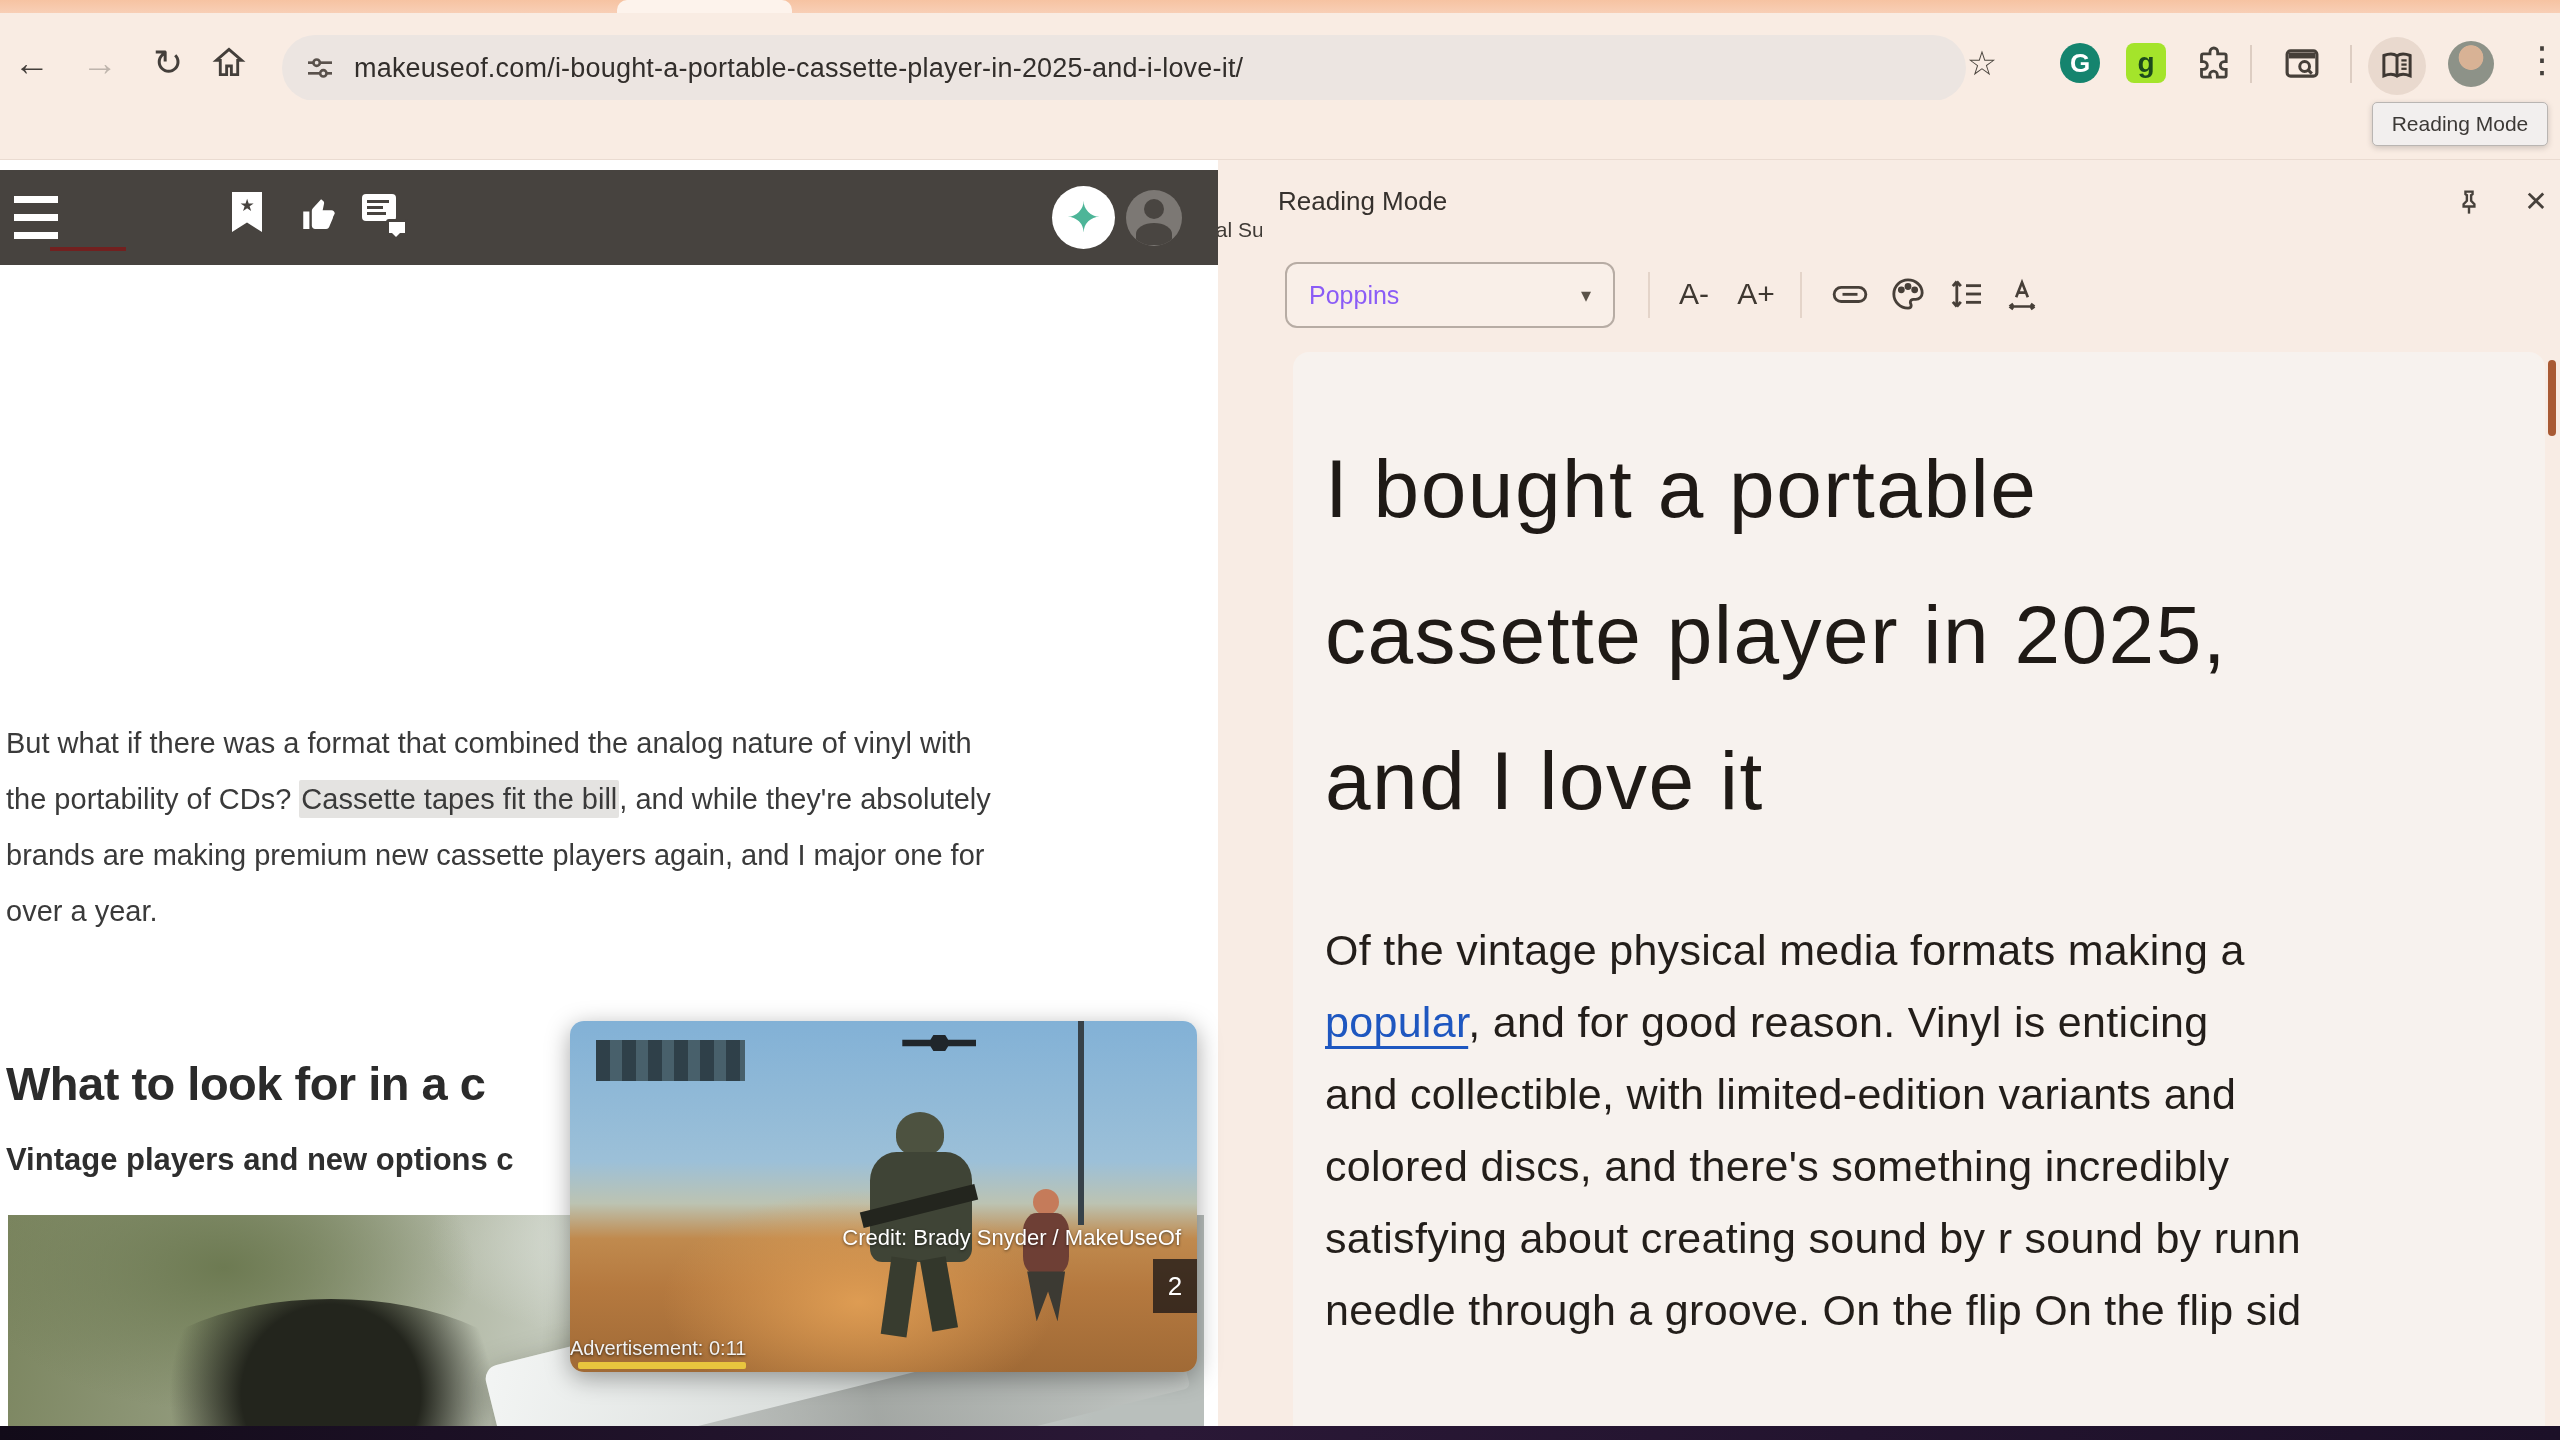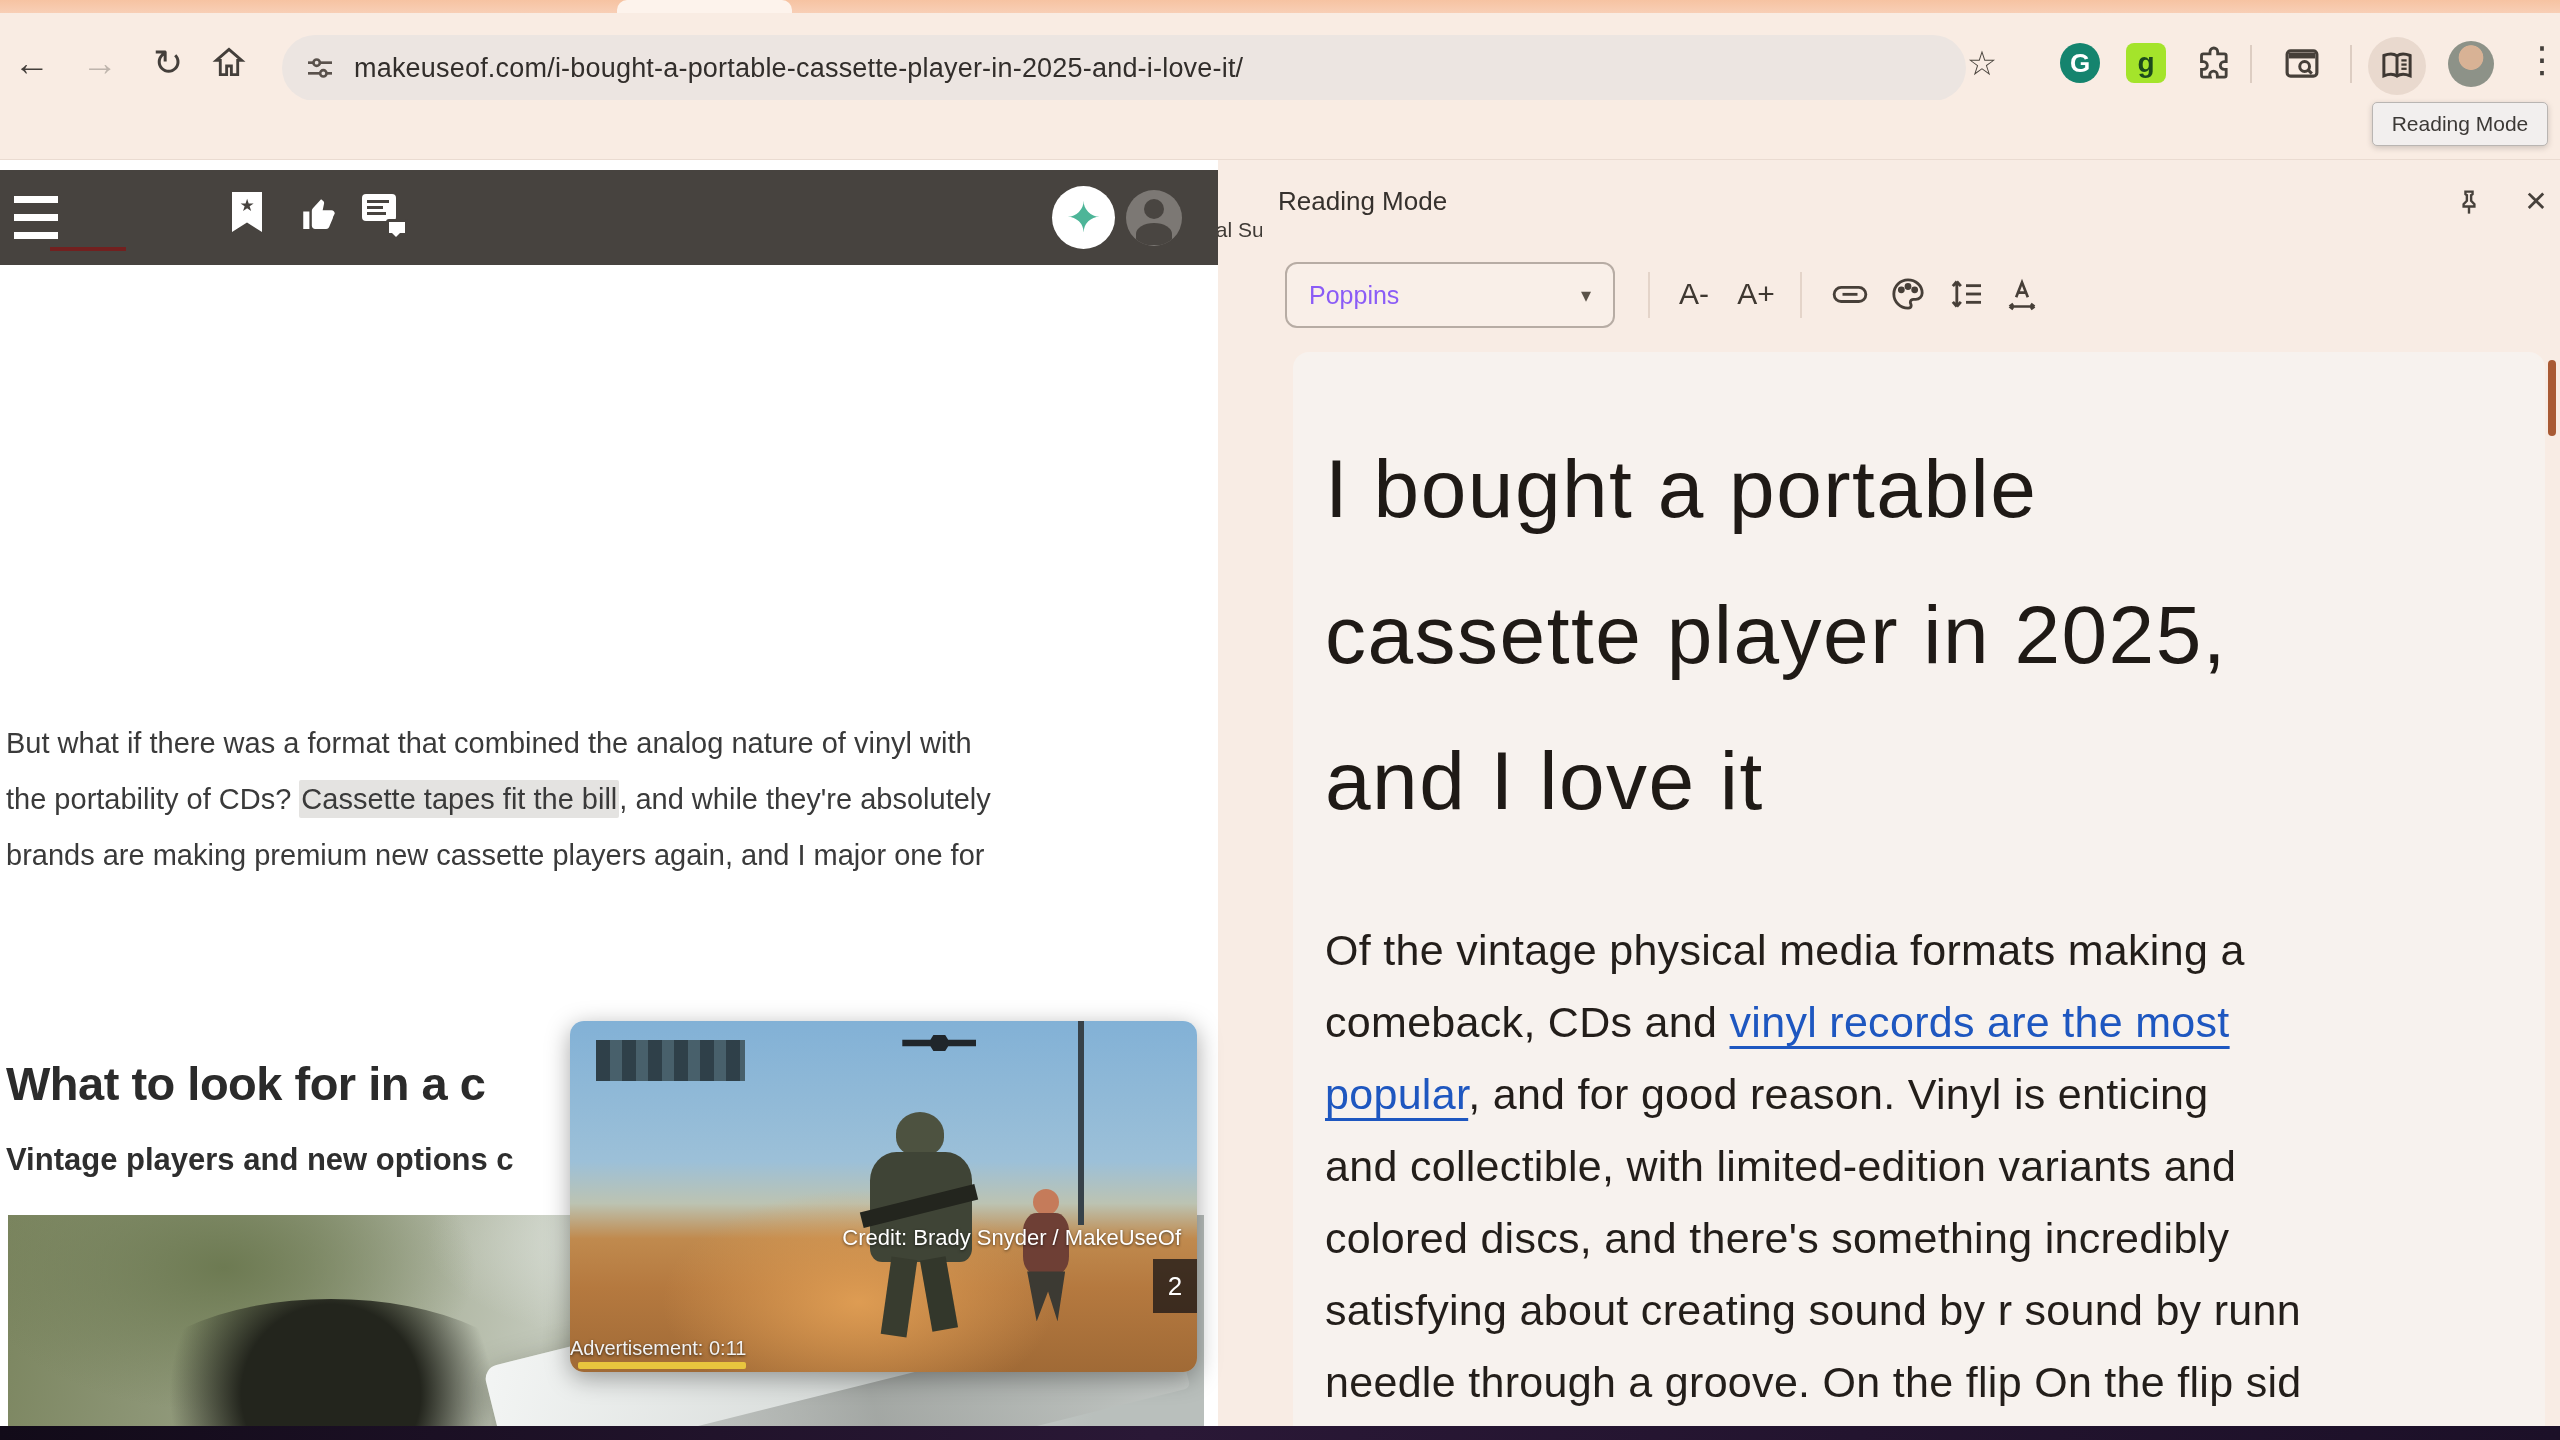--- a/index.html
+++ b/index.html
@@ -311,20 +311,21 @@
       <span class="spark-btn">
         <span>✦</span>
       </span>
       <span class="havatar"></span>
     </div>
 
     <div class="para">
       <div>But what if there was a format that combined the analog nature of vinyl with</div>
       <div><span>the portability of CDs? </span><span class="hl">Cassette tapes fit the bill</span><span>, and while they're absolutely</span></div>
       <div>brands are making premium new cassette players again, and I major one for</div>
+      <div>over a year.</div>
     </div>
 
     <div class="sec-h2">What to look for in a c</div>
     <div class="sec-sub">Vintage players and new options c</div>
 
     <div class="photo">
       <div class="photo-blob"></div>
       <div class="cassette"></div>
     </div>
   </div>
@@ -403,21 +404,20 @@
     </span>
 
     <div class="rcard">
       <div class="rm-title">
         <div>I bought a portable</div>
         <div>cassette player in 2025,</div>
         <div>and I love it</div>
       </div>
       <div class="rm-body">
         <div>Of the vintage physical media formats making a</div>
-        <div><span>comeback, CDs and </span><span class="rm-link">vinyl records are the most</span></div>
         <div><span class="rm-link">popular</span><span>, and for good reason. Vinyl is enticing</span></div>
         <div>and collectible, with limited-edition variants and</div>
         <div>colored discs, and there's something incredibly</div>
         <div>satisfying about creating sound by r sound by runn</div>
         <div>needle through a groove. On the flip On the flip sid</div>
       </div>
     </div>
     <span class="rp-scroll"></span>
   </div>
 

